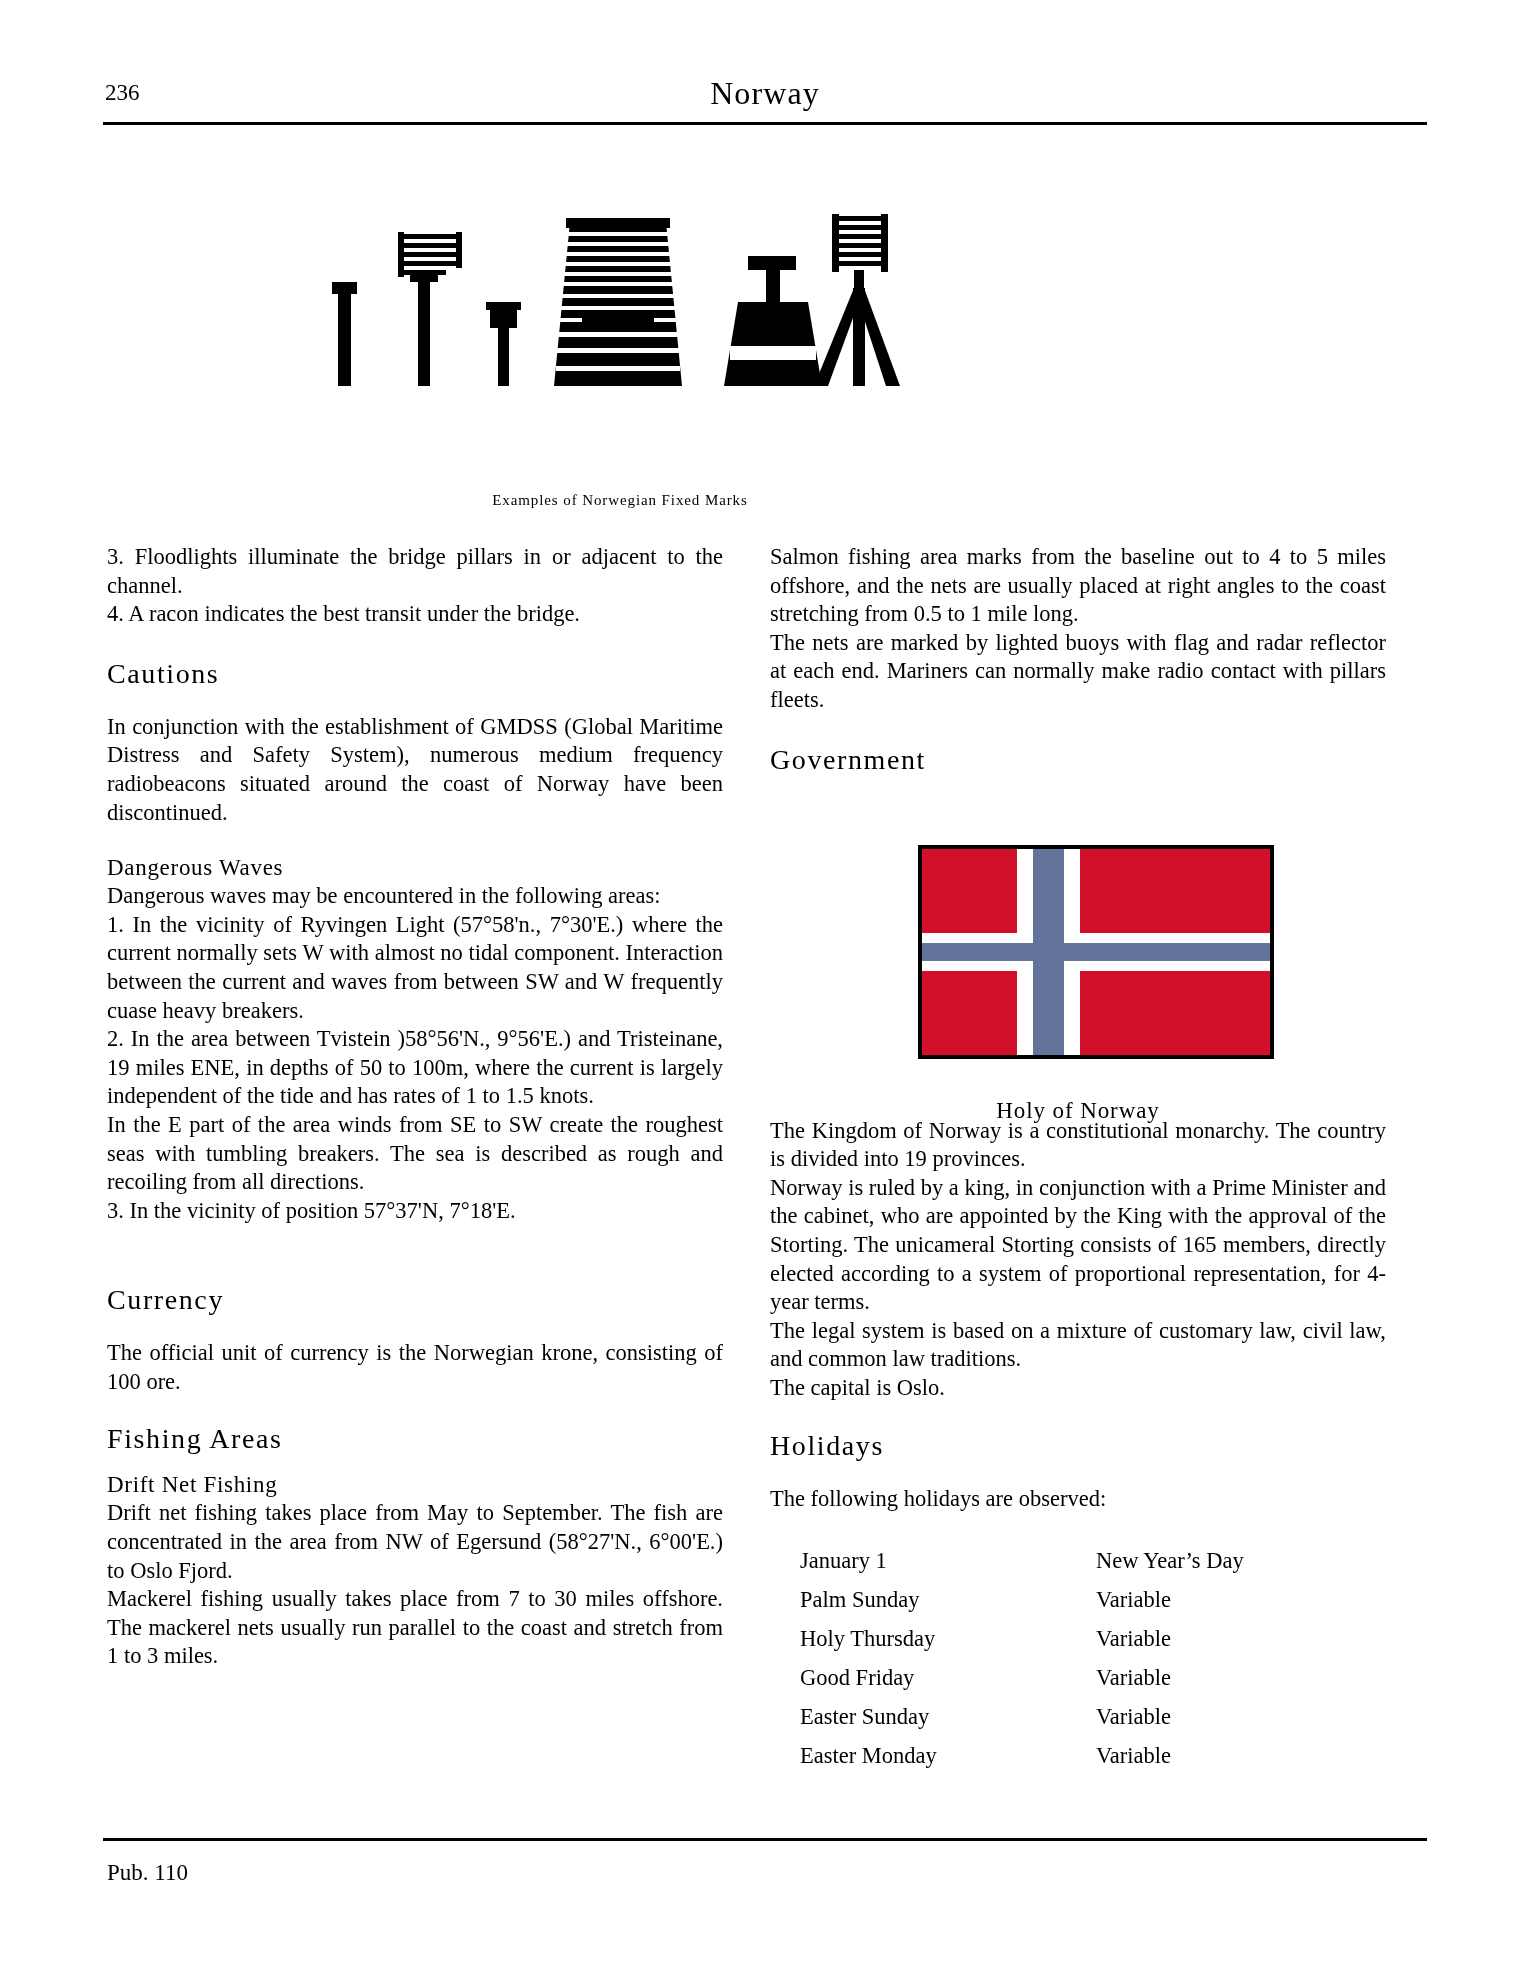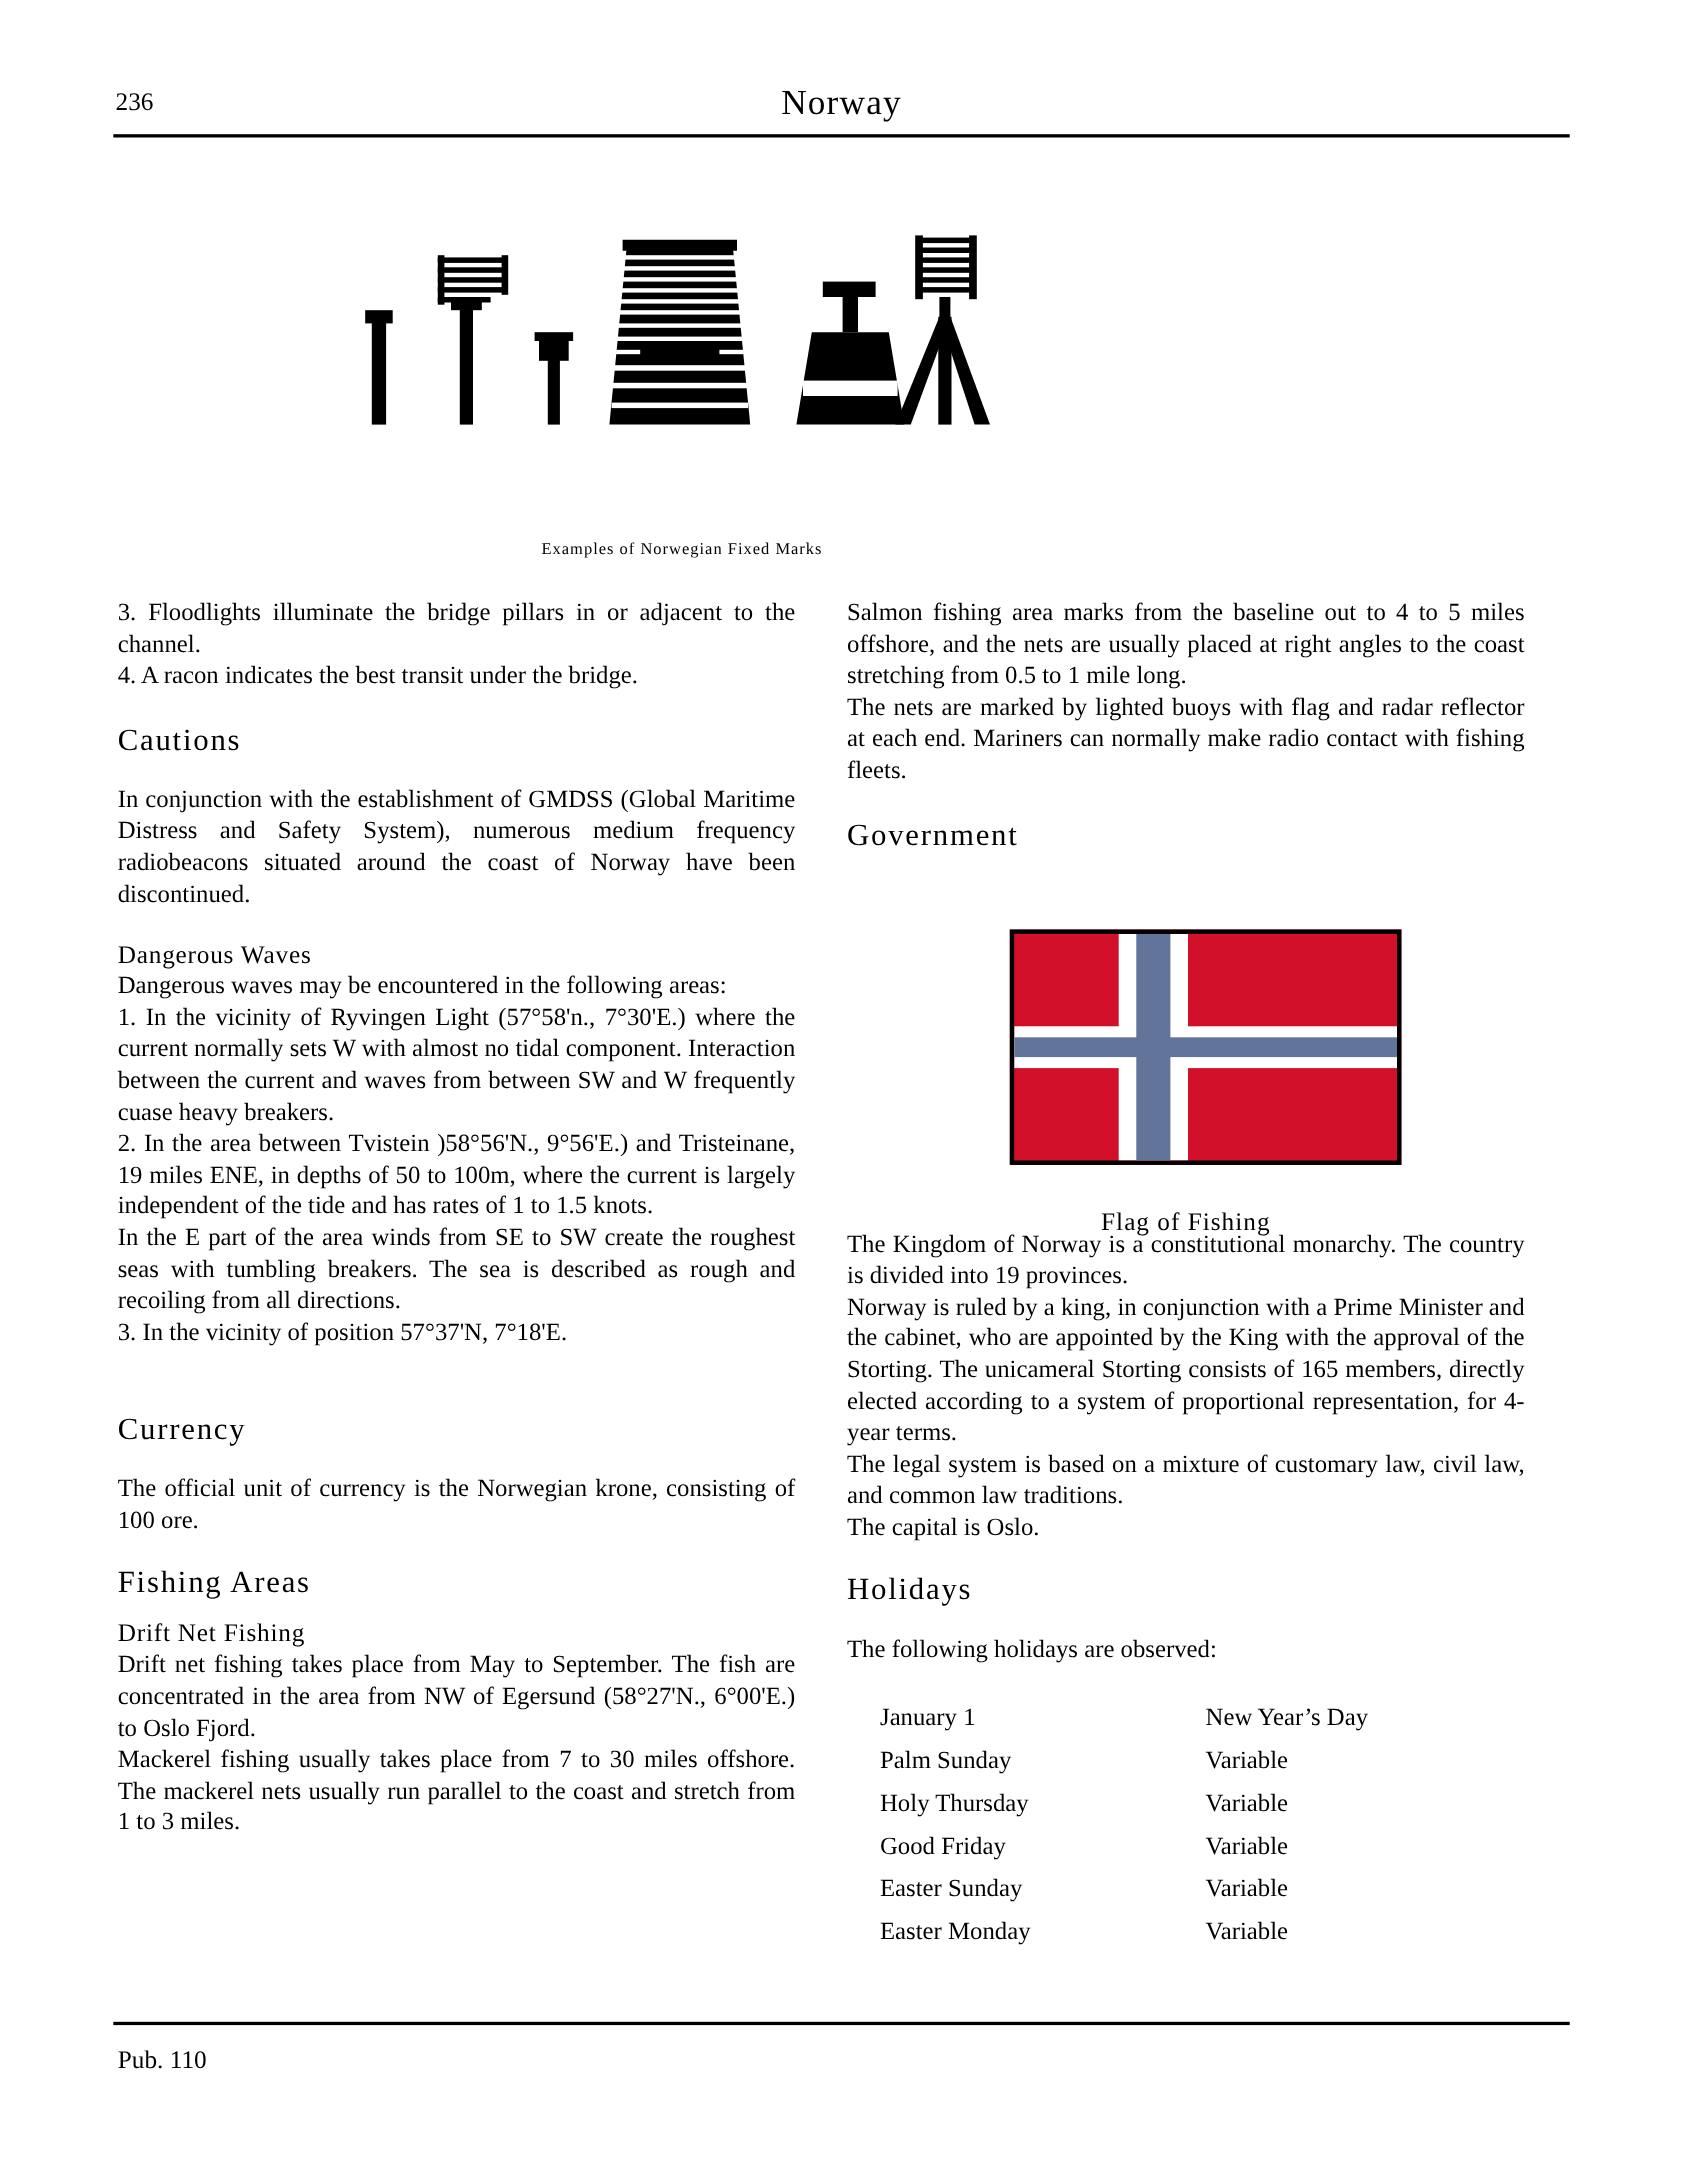--- a/index.html
+++ b/index.html
@@ -319,21 +319,21 @@
     <div class="sp-xs"></div>
 
     <h3 class="sub">Drift Net Fishing</h3>
     <p class="p-ind">Drift net fishing takes place from May to September. The fish are concentrated in the area from NW of Egersund (58°27'N., 6°00'E.) to Oslo Fjord.</p>
     <p class="p-ind">Mackerel fishing usually takes place from 7 to 30 miles offshore. The mackerel nets usually run parallel to the coast and stretch from 1 to 3 miles.</p>
   </div>
 
   <div class="col col-right">
 
     <p class="p-ind">Salmon fishing area marks from the baseline out to 4 to 5 miles offshore, and the nets are usually placed at right angles to the coast stretching from 0.5 to 1 mile long.</p>
-    <p class="p-ind">The nets are marked by lighted buoys with flag and radar reflector at each end. Mariners can normally make radio contact with fishing fleets.</p>
+    <p class="p-ind">The nets are marked by lighted buoys with flag and radar reflector at each end. Mariners can normally make radio contact with pillars fleets.</p>
 
     <div class="sp-before-sec"></div>
     <h2 class="sec">Government</h2>
 
     <div style="height:340px"></div>
 
     <p class="p-ind">The Kingdom of Norway is a constitutional monarchy. The country is divided into 19 provinces.</p>
     <p class="p-ind">Norway is ruled by a king, in conjunction with a Prime Minister and the cabinet, who are appointed by the King with the approval of the Storting. The unicameral Storting consists of 165 members, directly elected according to a system of proportional representation, for 4-year terms.</p>
     <p class="p-ind">The legal system is based on a mixture of customary law, civil law, and common law traditions.</p>
     <p class="p-ind flush">The capital is Oslo.</p>
@@ -345,21 +345,21 @@
   </div>
 
   <div class="flag-wrap">
     <div class="flag" id="flag" style="--flag-red: #d2102a; --flag-blue: #63749a; border-color: rgb(0, 0, 0);">
       <div class="white-v" style="background: rgb(255, 255, 255);"></div>
       <div class="white-h" style="background: rgb(255, 255, 255);"></div>
       <div class="blue-v"></div>
       <div class="blue-h"></div>
     </div>
   </div>
-  <div class="cap-flag">Flag of Fishing</div>
+  <div class="cap-flag">Holy of Norway</div>
 
   <table class="holidays">
     <tbody id="holidays-body">
         <tr>
           <td class="c1">January 1</td>
           <td>New Year’s Day</td>
         </tr>
         <tr>
           <td class="c1">Palm Sunday</td>
           <td>Variable</td>

